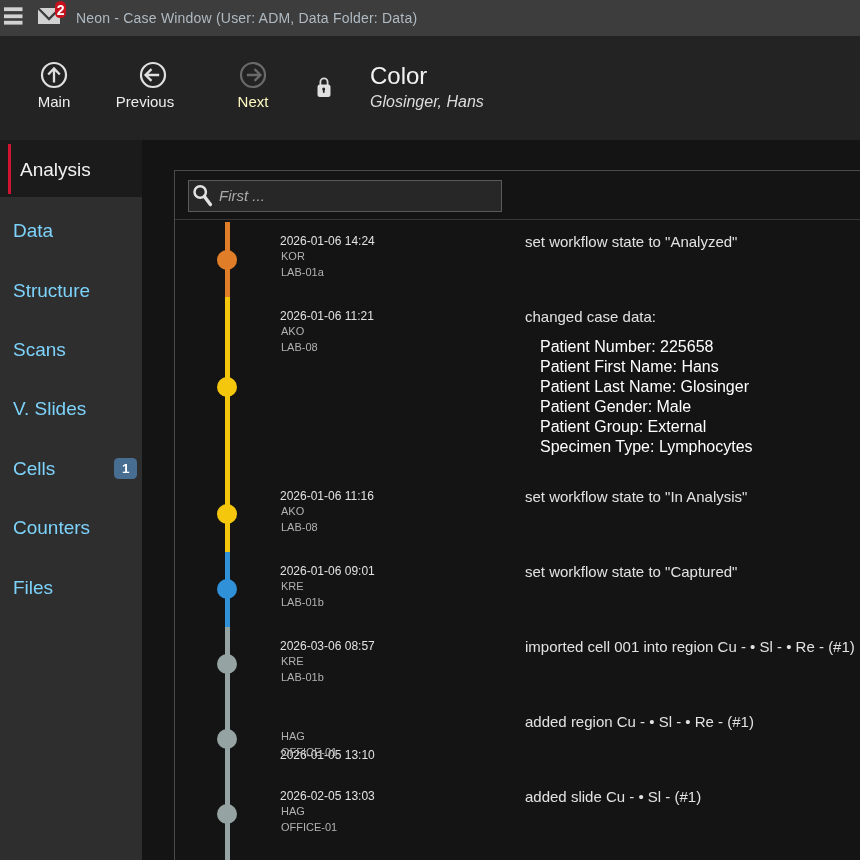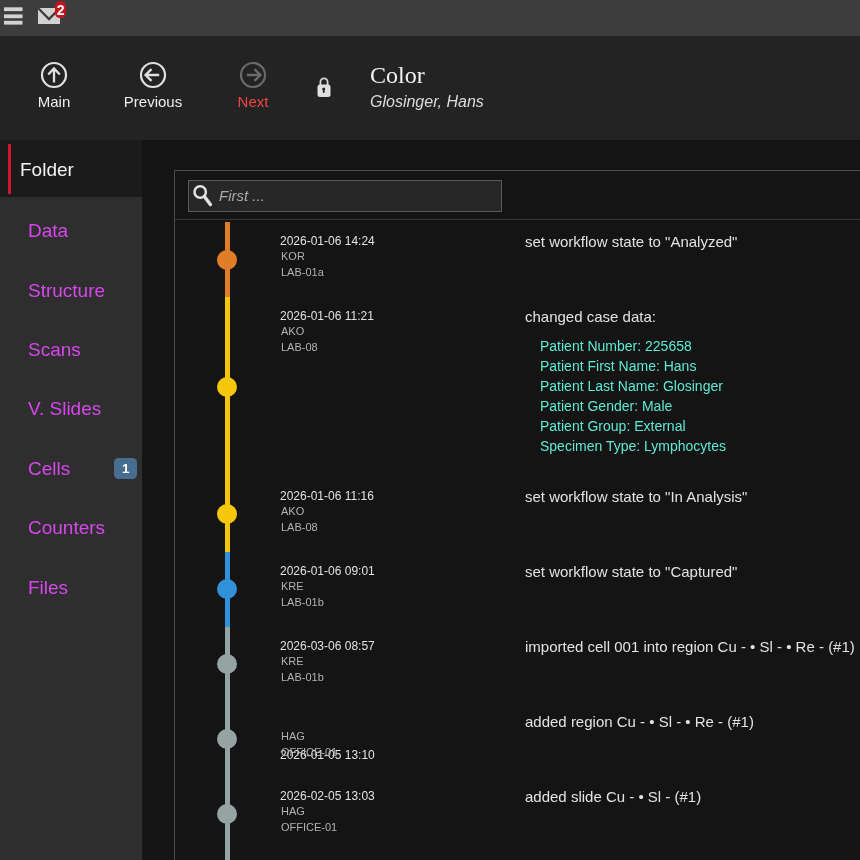--- a/index.html
+++ b/index.html
@@ -5,92 +5,93 @@
   * { margin:0; padding:0; box-sizing:border-box; }
   html,body { width:860px; height:860px; background:#141414; overflow:hidden;
     font-family:"Liberation Sans", sans-serif; }
   .abs { position:absolute; }
   
   #topbar { position:absolute; left:0; top:0; width:860px; height:36px; background:#3d3d3d; }
   #title { position:absolute; left:76px; top:10px; font-size:14px; color:#b0bac2; letter-spacing:0.2px; }
   
   #toolbar { position:absolute; left:0; top:36px; width:860px; height:104px; background:#232323; }
   .tlabel { position:absolute; top:57px; width:120px; text-align:center; font-size:15px; color:#ededed; }
-  .tlabel.dis { color:#ef4444; }
-  #heading { position:absolute; left:370px; top:26px; font-size:24px; color:#f2f2f2;font-family:Liberation Serif, serif; }
+  .tlabel.dis { color:#fef9c3; }
+  #heading { position:absolute; left:370px; top:26px; font-size:24px; color:#f2f2f2; }
   #subheading { position:absolute; left:370px; top:57px; font-size:16px; color:#dcdcdc;font-style:italic; }
   
   #sidepanel { position:absolute; left:0; top:197px; width:142px; height:663px; background:#2e2e2e; }
-  .sideitem { position:absolute; left:28px; font-size:19px; color:#d946ef; }
+  .sideitem { position:absolute; left:13px; font-size:19px; color:#7dd3fc; }
   #histbar { position:absolute; left:7.5px; top:144px; width:3.2px; height:50px; background:#d01532; }
   #history { position:absolute; left:20px; top:159px; font-size:19px; color:#f2f2f2; }
   #cellsbadge { position:absolute; left:114px; top:458.4px; width:23.3px; height:21px; background:#476e91;
     border-radius:4.5px; color:#fff; font-size:13.5px; font-weight:bold; text-align:center; line-height:21px; }
   
   #panel { position:absolute; left:174px; top:170px; width:686px; height:690px;
     border-left:1px solid #4a4a4a; border-top:1px solid #4a4a4a; }
   #searchbox { position:absolute; left:188px; top:180px; width:314px; height:32px;
     background:#272727; border:1px solid #5a5a5a; }
   #searchtext { position:absolute; left:219px; top:187px; font-size:15px; font-style:italic; color:#aaa; }
   #sep { position:absolute; left:175px; top:219px; width:685px; height:1px; background:#383838; }
   
   .rail { position:absolute; left:224.5px; width:5.5px; }
   .rail.thick { left:224.5px; width:5.5px; }
   .dot { position:absolute; left:217px; width:20px; height:20px; border-radius:50%; }
   .date { position:absolute; left:280px; font-size:12px; color:#e2e2e2; }
   .meta { position:absolute; left:281px; font-size:11px; color:#b2b2b2; }
   .desc { position:absolute; left:525px; font-size:15px; color:#e2e2e2; }
-  .sub  { position:absolute; left:540px; font-size:14px; color:#5eead4; }
+  .sub  { position:absolute; left:540px; font-size:16px; color:#ffffff; }
 </style>
 </head>
 <body>
 
   <div id="topbar">
     <svg class="abs" style="left:3.7px;top:7px" width="19" height="18" viewBox="0 0 19 18">
       <rect x="0" y="0.3" width="18.5" height="3.8" fill="#d2d2d2"></rect>
       <rect x="0" y="7.4" width="18.5" height="3.8" fill="#d2d2d2"></rect>
       <rect x="0" y="13.8" width="18.5" height="3.8" fill="#d2d2d2"></rect>
     </svg>
     <svg class="abs" style="left:37px;top:0px" width="32" height="26" viewBox="0 0 32 26">
       <rect x="1" y="8" width="22" height="16" fill="#d2d2d2"></rect>
       <path d="M1 8 L12 19 L23 8" fill="none" stroke="#3d3d3d" stroke-width="2.3"></path>
       <rect x="18" y="1.3" width="11" height="16.8" rx="5" fill="#c5121c"></rect>
       <text x="23.6" y="14.6" font-size="14" font-weight="bold" fill="#fff" text-anchor="middle">2</text>
     </svg>
+    <span id="title">Neon - Case Window (User: ADM, Data Folder: Data)</span>
   </div>
 
   <div id="toolbar">
     <svg class="abs" style="left:40px;top:24.5px" width="28" height="28" viewBox="0 0 28 28">
       <circle cx="14" cy="14" r="12" fill="none" stroke="#e0e0e0" stroke-width="2.2"></circle>
       <path d="M14 21.5 L14 7.8 M8.2 13.5 L14 7.5 L19.8 13.5" fill="none" stroke="#e0e0e0" stroke-width="2.3"></path>
     </svg>
     <div class="tlabel" style="left:-6px">Main</div>
     <svg class="abs" style="left:139px;top:24.5px" width="28" height="28" viewBox="0 0 28 28">
       <circle cx="14" cy="14" r="12" fill="none" stroke="#e0e0e0" stroke-width="2.2"></circle>
       <path d="M6.5 14 L20.2 14 M12.5 8.2 L6.5 14 L12.5 19.8" fill="none" stroke="#e0e0e0" stroke-width="2.3"></path>
     </svg>
-    <div class="tlabel" style="left:93px">Previous</div>
+    <div class="tlabel" style="left:85px">Previous</div>
     <svg class="abs" style="left:239px;top:24.5px" width="28" height="28" viewBox="0 0 28 28">
       <circle cx="14" cy="14" r="12" fill="none" stroke="#6a6a6a" stroke-width="2.2"></circle>
       <path d="M7.8 14 L21.5 14 M15.5 8.2 L21.5 14 L15.5 19.8" fill="none" stroke="#6a6a6a" stroke-width="2.3"></path>
     </svg>
     <div class="tlabel dis" style="left:193px">Next</div>
     <svg class="abs" style="left:315px;top:39px" width="18" height="23" viewBox="0 0 18 23">
       <path d="M5.4 11 L5.4 7 A3.6 3.6 0 0 1 12.6 7 L12.6 11" fill="none" stroke="#d6d6d6" stroke-width="1.8"></path>
       <rect x="2.5" y="9.5" width="13" height="12.5" rx="2.5" fill="#e0e0e0"></rect>
       <circle cx="8.7" cy="14" r="1.5" fill="#232323"></circle>
       <rect x="7.9" y="14" width="1.7" height="3.8" fill="#232323"></rect>
     </svg>
     <div id="heading">Color</div>
     <div id="subheading">Glosinger, Hans</div>
   </div>
 
   <div style="position:absolute;left:0;top:140px;width:142px;height:57px;background:#1b1b1b"></div>
   <div id="histbar"></div>
-  <div id="history">Folder</div>
+  <div id="history">Analysis</div>
   <div id="sidepanel"></div>
   <div class="sideitem" style="top:220px">Data</div>
   <div class="sideitem" style="top:280px">Structure</div>
   <div class="sideitem" style="top:339px">Scans</div>
   <div class="sideitem" style="top:398px">V. Slides</div>
   <div class="sideitem" style="top:458px">Cells</div>
   <div class="sideitem" style="top:517px">Counters</div>
   <div class="sideitem" style="top:577px">Files</div>
   <div id="cellsbadge">1</div>
 

